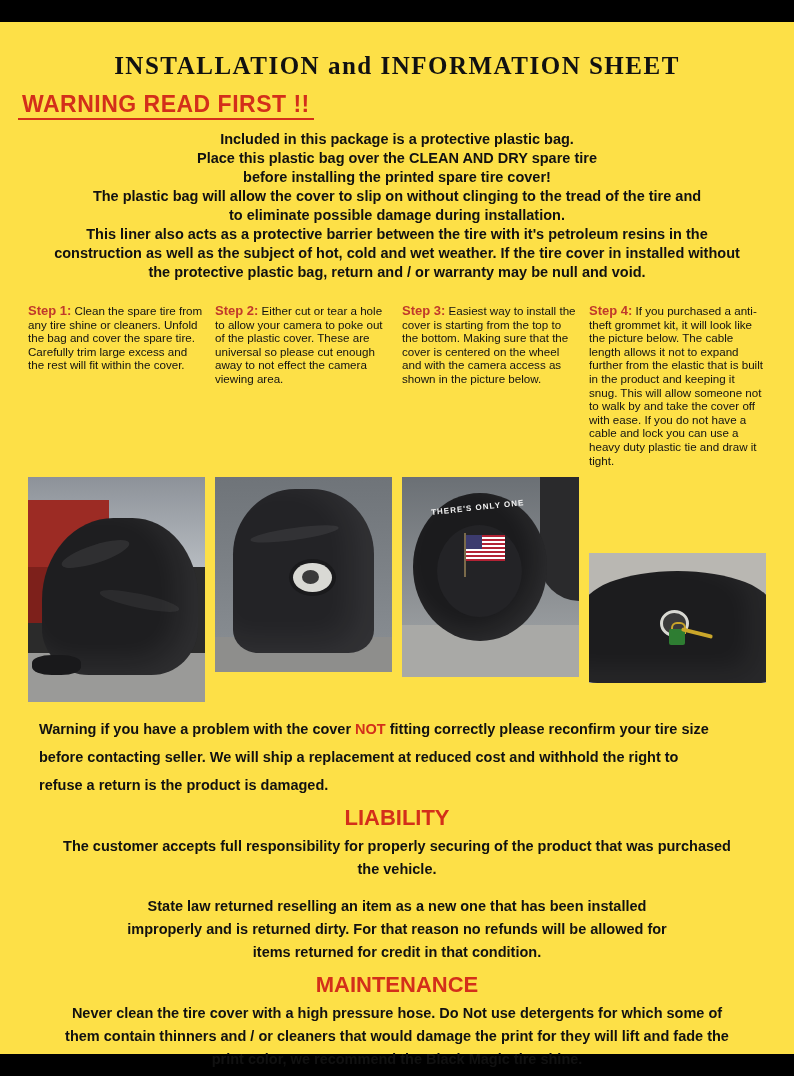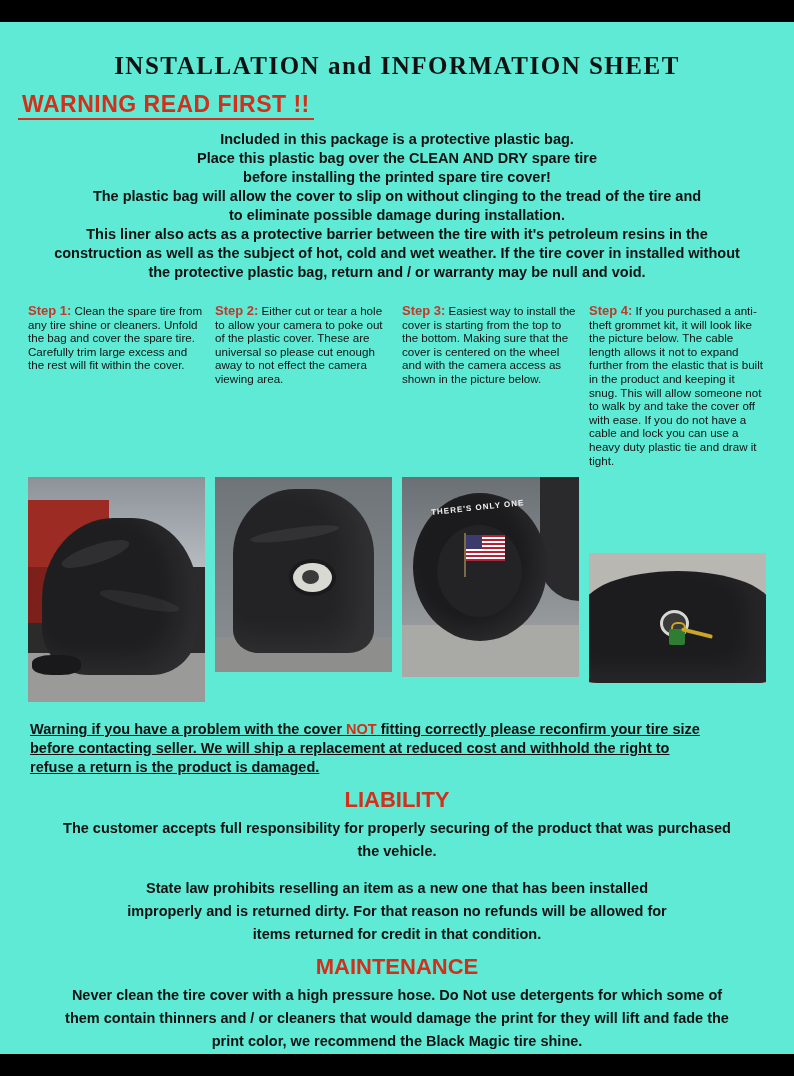--- a/index.html
+++ b/index.html
@@ -12,21 +12,21 @@
     height: 1076px;
     font-family: "Liberation Sans", sans-serif;
     overflow: hidden;
   }
   .page {
     position: absolute;
     left: 0;
     top: 22px;
     width: 794px;
     height: 1032px;
-    background: #5eead4;
+    background: #fde047;
     box-sizing: border-box;
     padding: 0 18px;
   }
   .title {
     text-align: center;
     font-family: "Liberation Serif", serif;
     font-weight: bold;
     font-size: 25px;
     letter-spacing: 1.5px;
     color: #111111;
@@ -132,21 +132,21 @@
   .p4 .cable { position:absolute; left:52%; top:60%; width:18%; height:4px; background:#caa62a; transform:rotate(14deg); border-radius:2px; }
 
   .body-text {
     font-weight: bold;
     font-size: 14.5px;
     line-height: 19px;
     color: #111111;
     margin-top: 18px;
     padding: 0 12px;
   }
-  .body-text p { margin: 0; text-decoration: underline; }
+  .body-text p { margin: 9px; }
   .red-inline { color: #d32f1a; }
 
   .section-head {
     text-align: center;
     font-weight: bold;
     font-size: 22px;
     color: #d32f1a;
     margin-top: 10px;
   }
   .centered {
@@ -264,21 +264,21 @@
     <p>before contacting seller. We will ship a replacement at reduced cost and withhold the right to</p>
     <p>refuse a return is the product is damaged.</p>
   </div>
 
   <div class="section-head">LIABILITY</div>
   <div class="centered">
     <p>The customer accepts full responsibility for properly securing of the product that was purchased</p>
     <p>the vehicle.</p>
   </div>
   <div class="centered gap">
-    <p>State law prohibits reselling an item as a new one that has been installed</p>
+    <p>State law returned reselling an item as a new one that has been installed</p>
     <p>improperly and is returned dirty. For that reason no refunds will be allowed for</p>
     <p>items returned for credit in that condition.</p>
   </div>
 
   <div class="section-head">MAINTENANCE</div>
   <div class="centered">
     <p>Never clean the tire cover with a high pressure hose.  Do Not  use detergents for which some of</p>
     <p>them contain thinners and / or cleaners that would damage the print for they will lift and fade the</p>
     <p>print color, we recommend the Black Magic tire shine.</p>
   </div>

